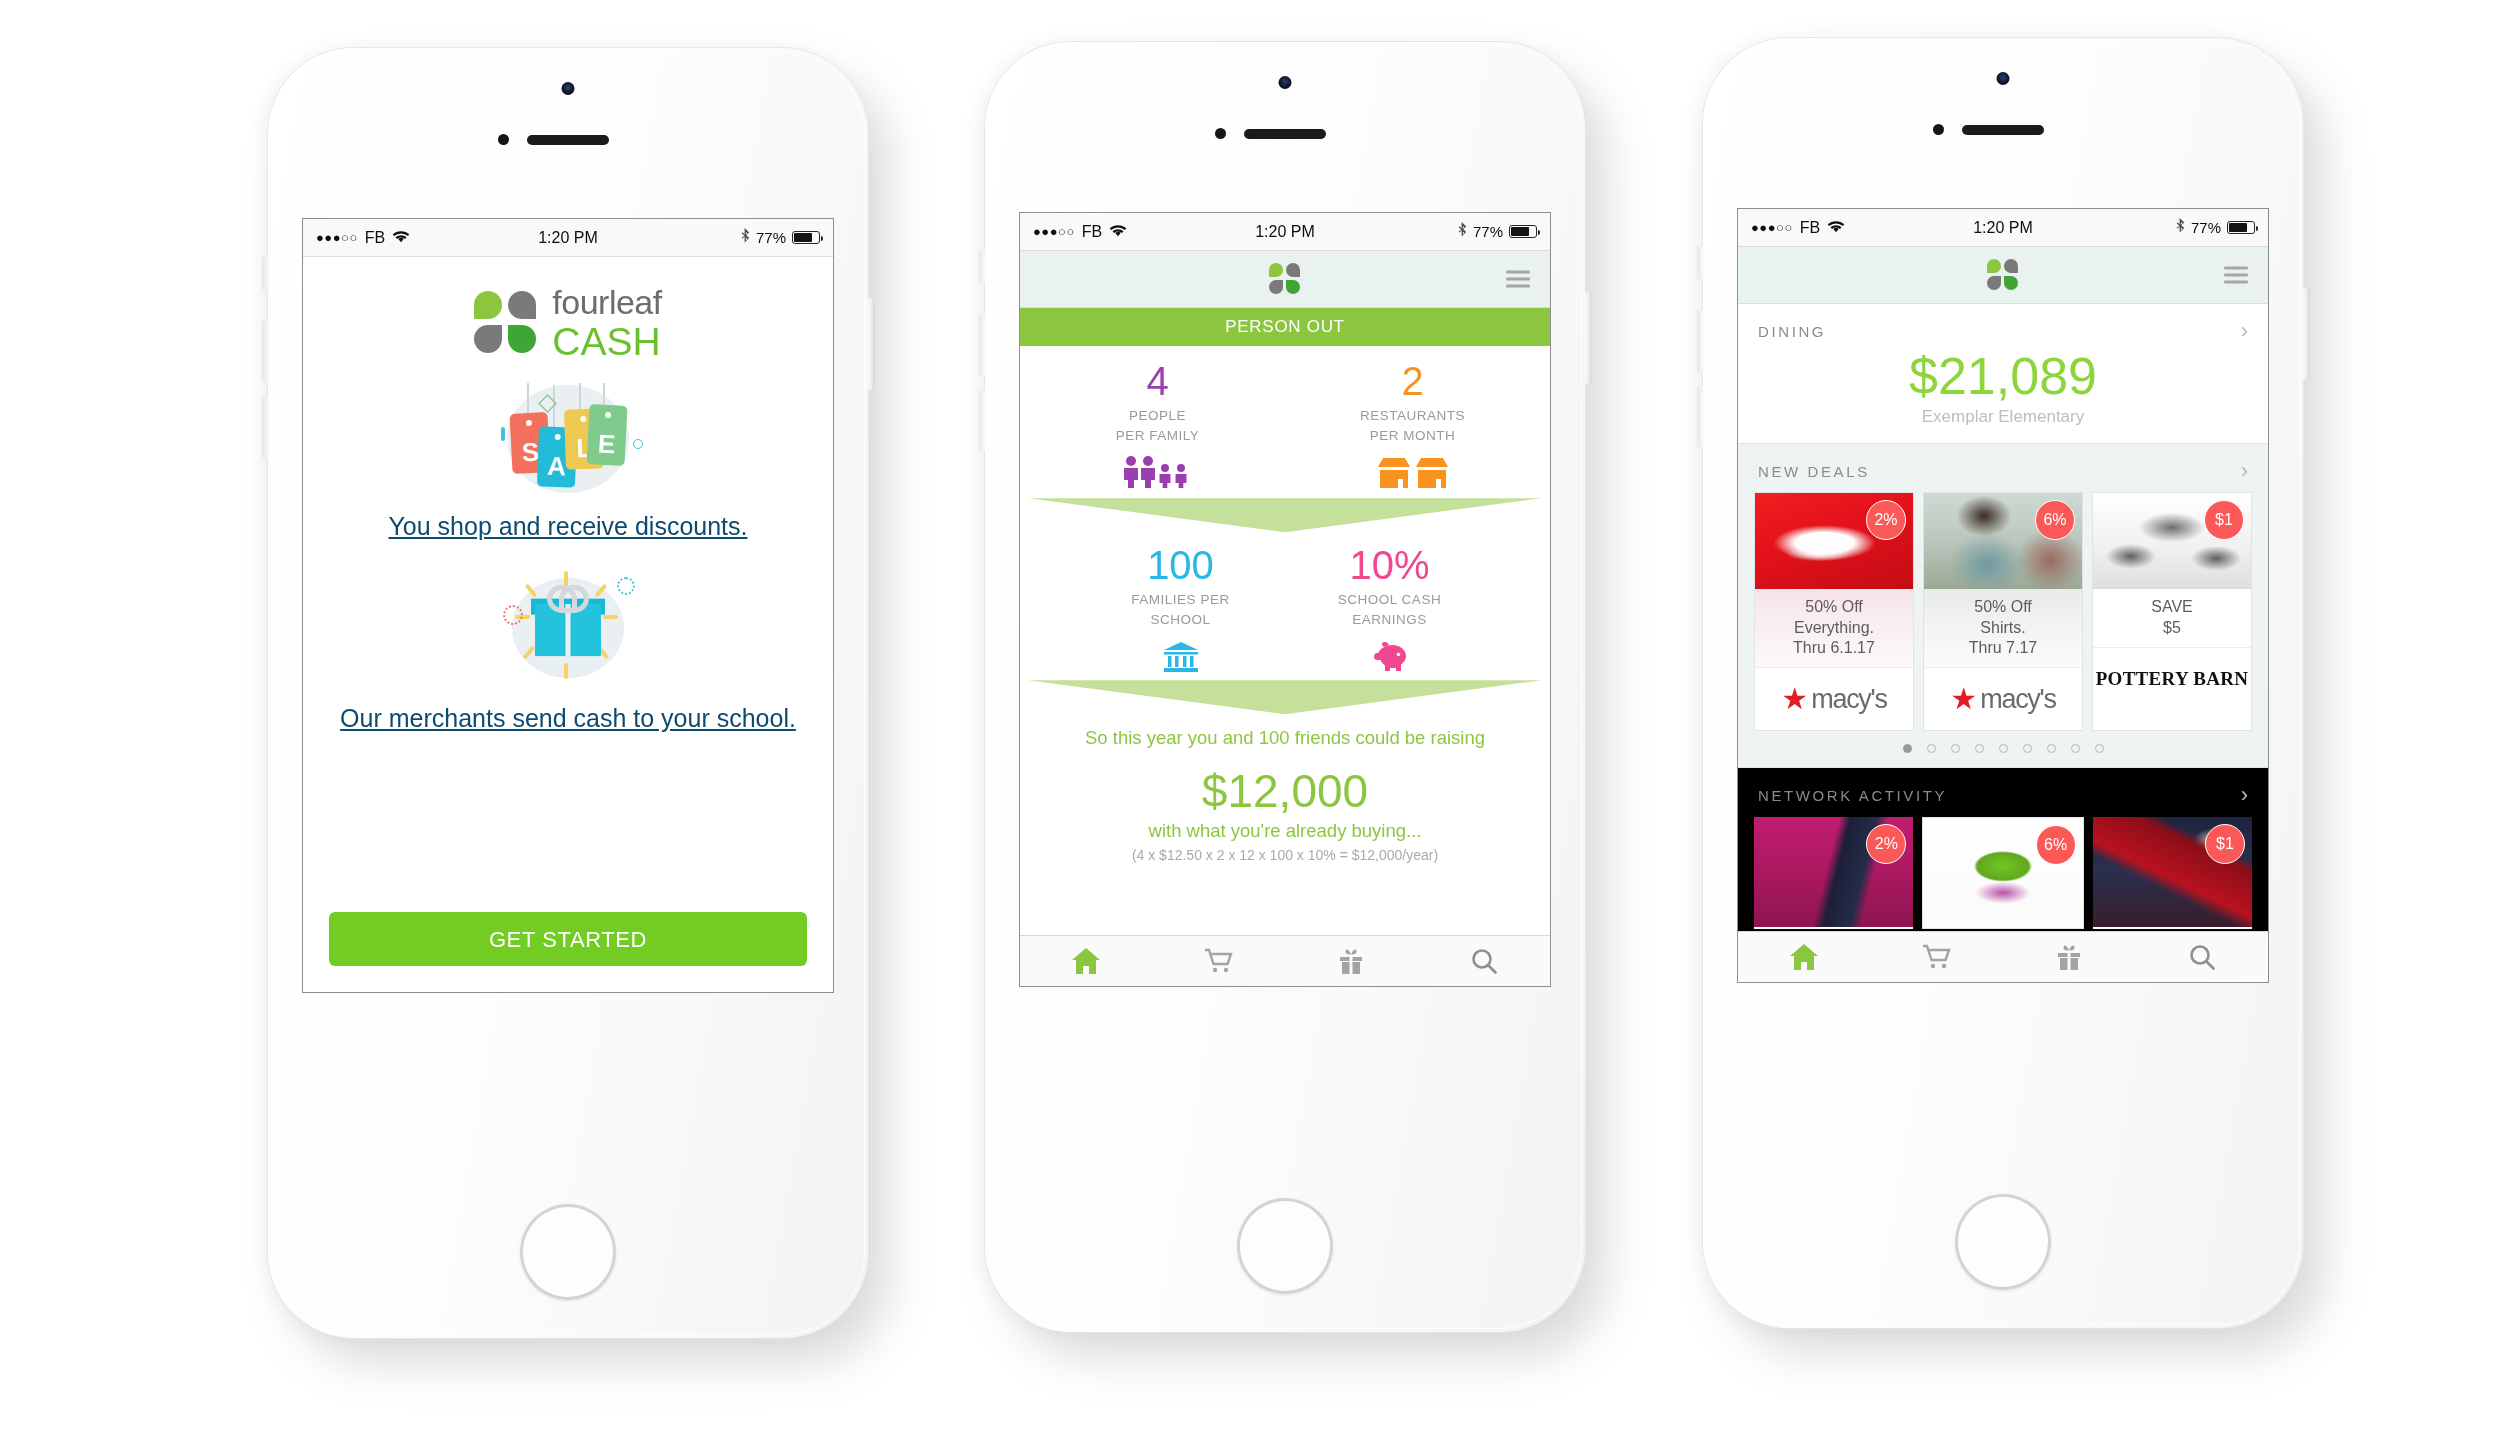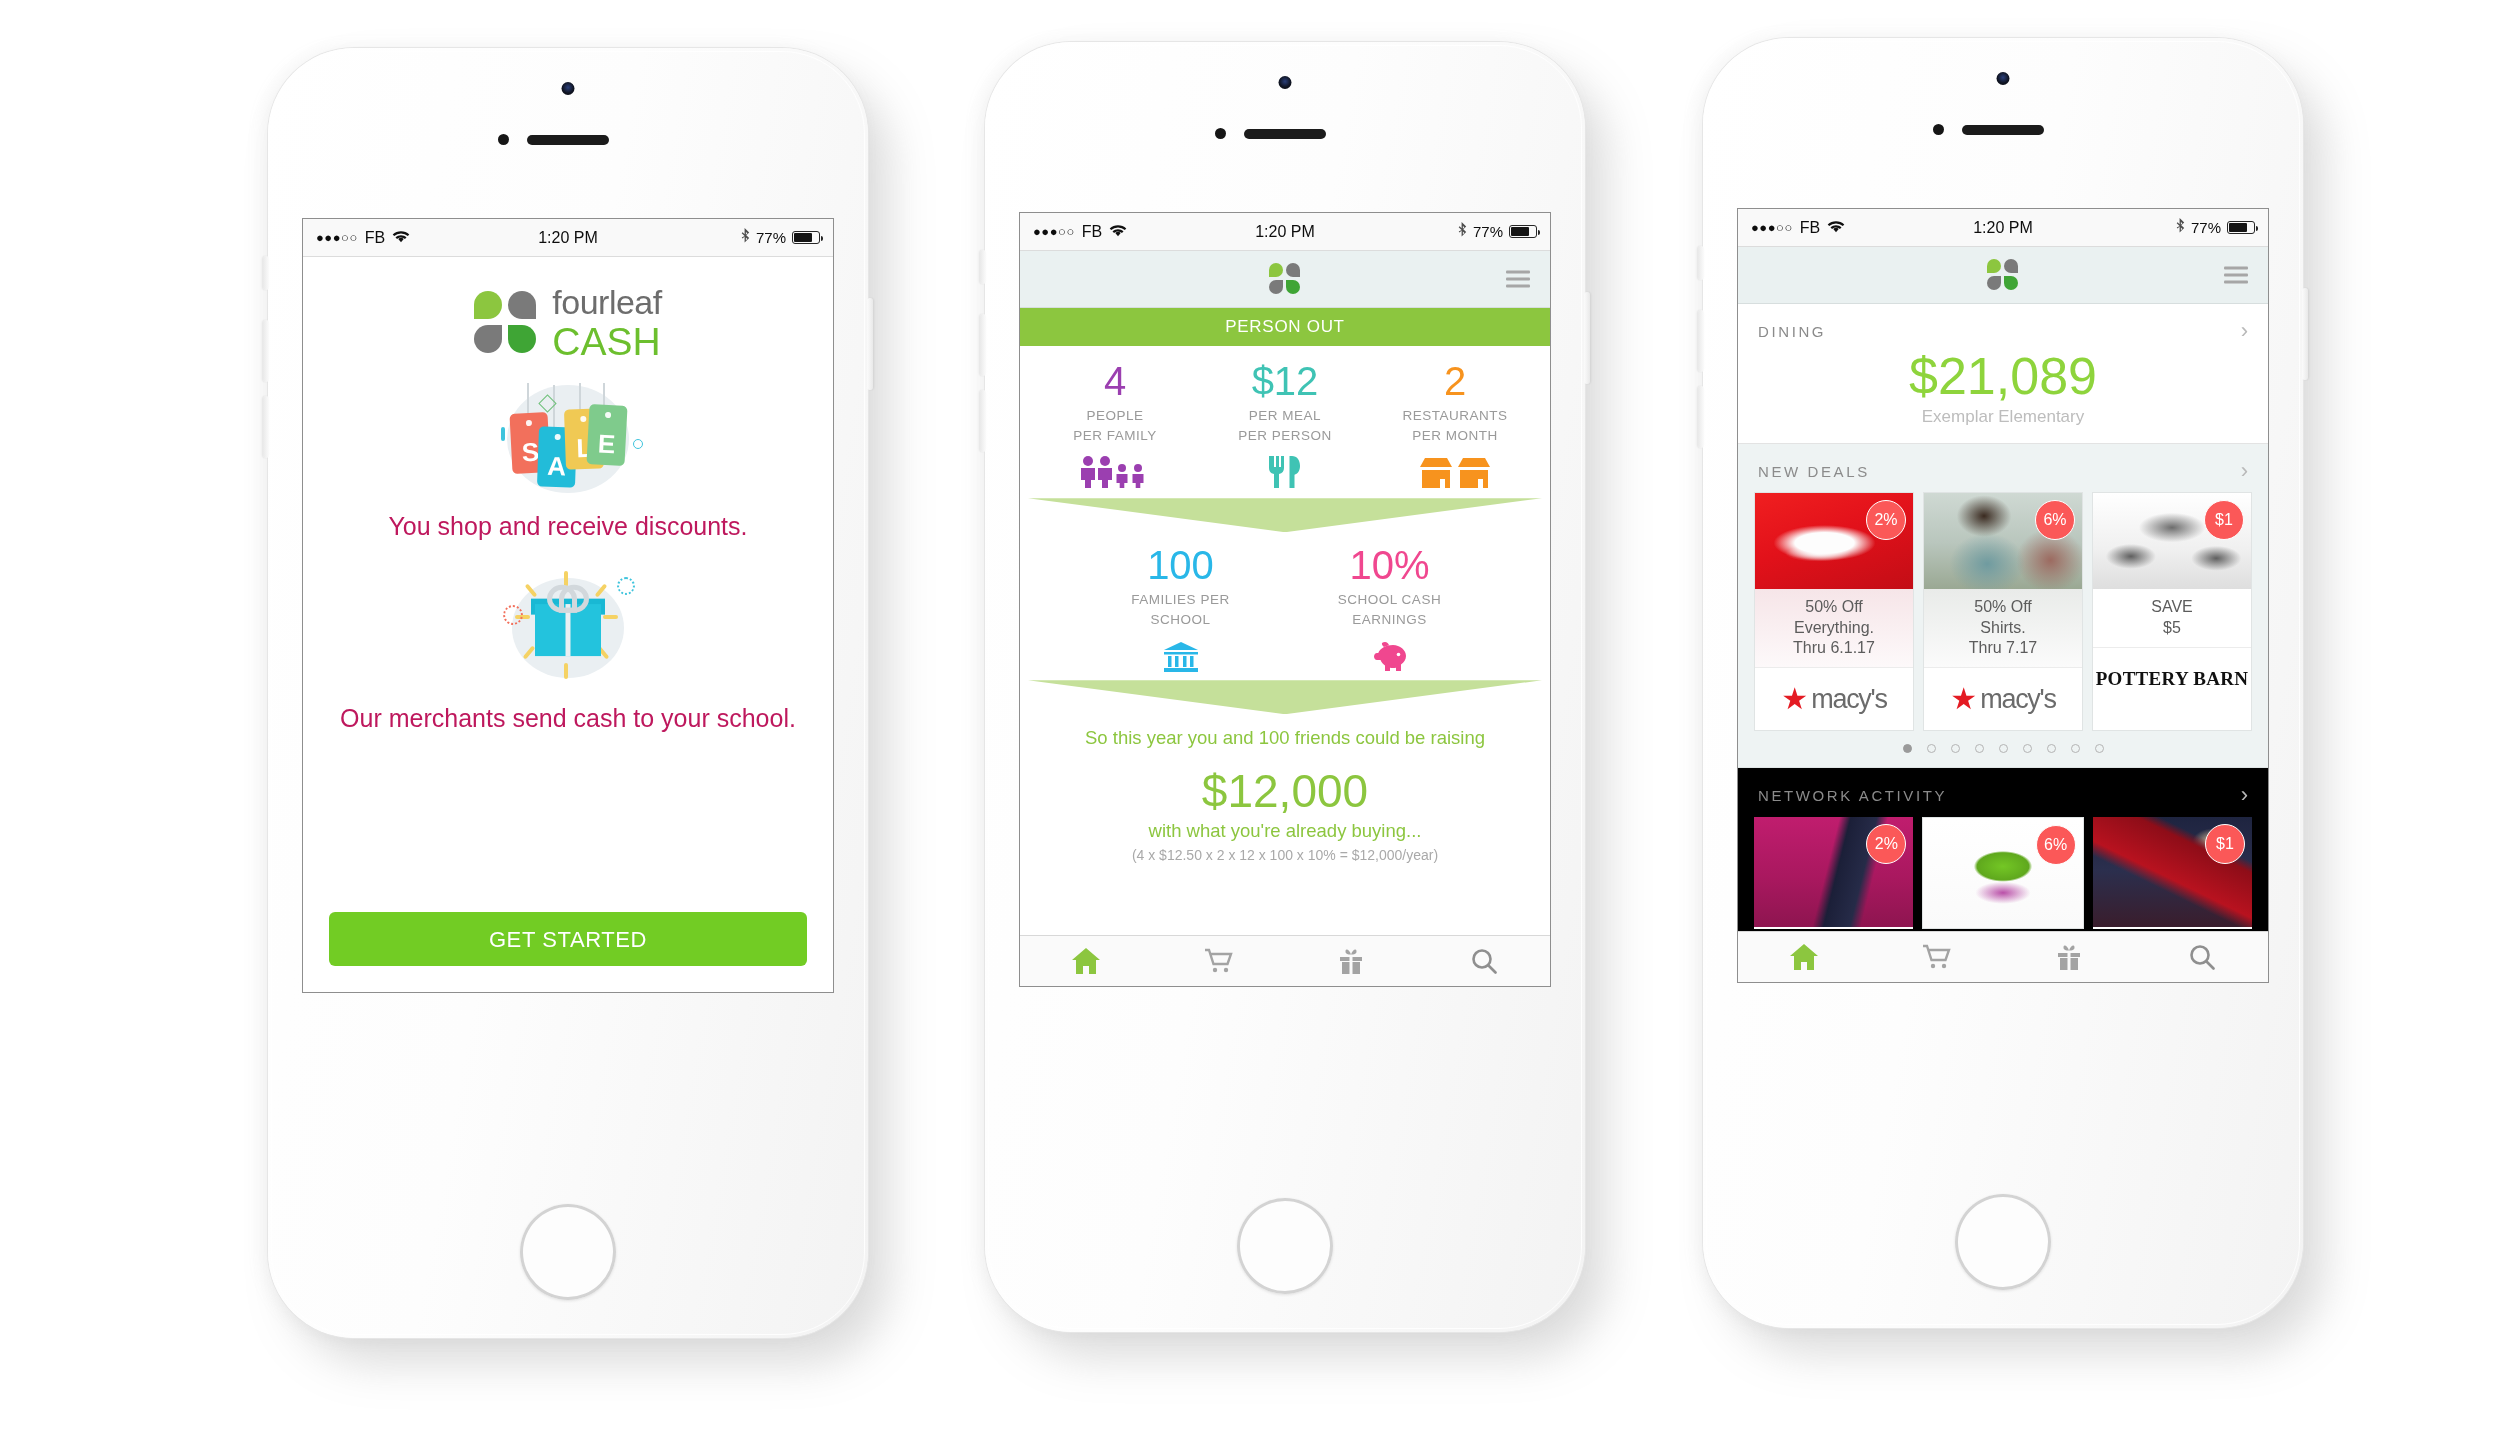--- a/index.html
+++ b/index.html
@@ -115,22 +115,22 @@
   .illo{width:146px;height:112px;margin:22px auto 0;position:relative;}
   .illo-circle{position:absolute;left:50%;top:50%;transform:translate(-50%,-50%);
     width:122px;height:108px;border-radius:50%;background:#eaeff2;}
   .tag{position:absolute;width:38px;height:60px;border-radius:5px;
     display:flex;align-items:flex-end;justify-content:center;
     color:#fff;font-size:26px;font-weight:700;padding-bottom:5px;box-sizing:border-box;}
   .tag::before{content:"";position:absolute;top:7px;left:50%;transform:translateX(-50%);
     width:6px;height:6px;border-radius:50%;background:rgba(255,255,255,.92);}
   .string{position:absolute;width:1.6px;background:#cfd6da;}
 
-  .caption{font-size:25px;color:#be185d;text-align:right;line-height:1.26;
-    margin-top:16px;font-weight:400;}
+  .caption{font-size:25px;color:#0c4a6e;text-align:right;line-height:1.26;
+    margin-top:16px;font-weight:400;text-decoration:underline;}
 
   .illo2{width:146px;height:118px;margin:26px auto 0;position:relative;}
   .gift-box{position:absolute;left:50%;top:50%;transform:translate(-50%,-46%);
     width:66px;height:52px;background:#23c3dd;}
   .gift-lid{position:absolute;left:50%;top:50%;transform:translate(-50%,-46%);
     margin-top:-22px;width:74px;height:16px;background:#19b8d4;}
   .gift-vline{position:absolute;left:50%;top:50%;transform:translate(-50%,-46%);
     width:5px;height:52px;background:#eaeff2;}
   .bow{position:absolute;left:50%;top:50%;transform:translate(-50%,-46%);
     margin-top:-34px;width:42px;height:20px;}
@@ -404,33 +404,20 @@
                 <circle cx="27" cy="5" r="5"></circle>
                   <path d="M20 12h14v12h-4v8h-6v-8h-4z"></path>
                 <circle cx="44" cy="12" r="4"></circle>
                   <path d="M38.5 18h11v9h-3.2v5h-4.6v-5h-3.2z"></path>
                 <circle cx="60" cy="12" r="4"></circle>
                   <path d="M54.5 18h11v9h-3.2v5h-4.6v-5h-3.2z"></path>
               </svg>
             </div>
           </div>
           <div class="stat">
-            <div class="num" style="color:#3fc3b4">$12</div>
-            <div class="lbl">
-              <div>PER MEAL</div>
-              <div>PER PERSON</div>
-            </div>
-            <div class="ico">
-              <svg width="34" height="32" viewBox="0 0 34 32" fill="#3fc3b4">
-                <path d="M4 0h3v11h2V0h3v11h2V0h3v12a6 6 0 0 1-5 5.9V32h-5V17.9A6 6 0 0 1 2 12V0z" transform="translate(-1 0)"></path>
-                <path d="M24 0c5 0 8 4 8 10 0 5-2.5 8-5.5 8.7V32h-5V0h2.5z"></path>
-              </svg>
-            </div>
-          </div>
-          <div class="stat">
             <div class="num" style="color:#f7931e">2</div>
             <div class="lbl">
               <div>RESTAURANTS</div>
               <div>PER MONTH</div>
             </div>
             <div class="ico">
               <svg width="70" height="30" viewBox="0 0 70 30" fill="#f7931e">
                 <path d="M0 9 5 0h22l5 9z"></path>
                   <path d="M2 12h28v18h-5v-9h-5v9H2z"></path>
                   <rect x="7" y="21" width="3" height="9"></rect>

